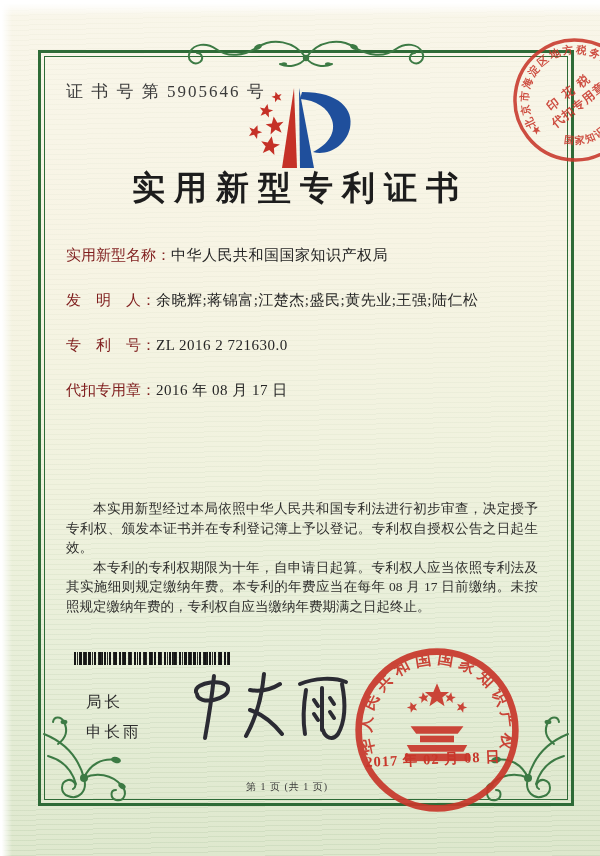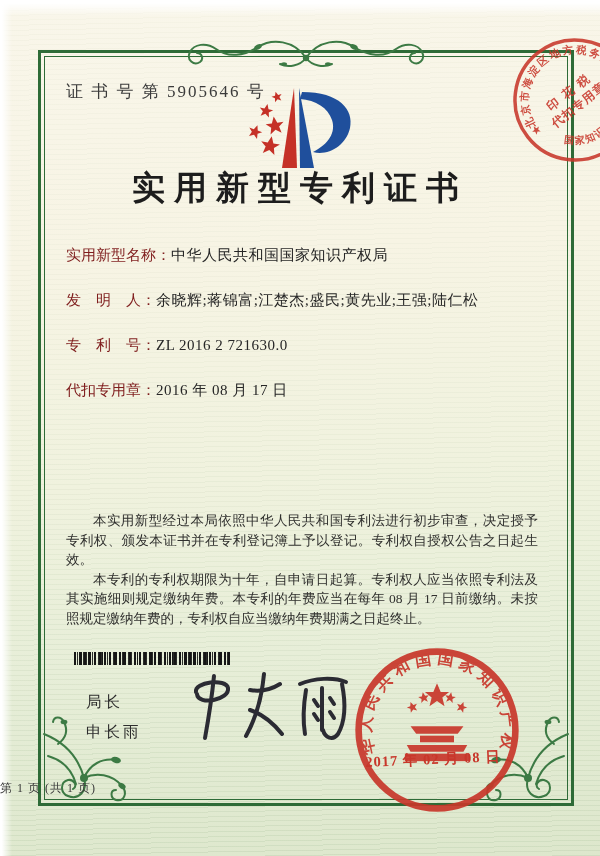--- a/index.html
+++ b/index.html
@@ -39,21 +39,21 @@
   .title{
     position:absolute;left:0;right:0;top:166px;text-align:center;
     font-size:33px;font-weight:700;letter-spacing:9px;color:#1d1d1d;
   }
   .fields{position:absolute;left:66px;top:244px;width:480px;}
   .field-row{line-height:22px;margin-bottom:23px;font-size:15px;white-space:nowrap;}
   .field-label{color:#7f1d1d;}
   .field-value{color:#262626;letter-spacing:0.5px;}
   .paragraphs{
     position:absolute;left:66px;right:62px;top:499px;
-    font-size:13.5px;line-height:19.6px;text-align:justify;color:#30302e;margin-top:12px;
+    font-size:13.5px;line-height:19.6px;text-align:justify;color:#30302e;
   }
   .paragraphs p{margin:0;text-indent:2em;}
   .barcode{
     position:absolute;left:74px;top:652px;width:156px;height:13px;
     background:
       repeating-linear-gradient(90deg,#161616 0 2px,transparent 2px 5px),
       repeating-linear-gradient(90deg,#161616 0 1px,transparent 1px 7px),
       repeating-linear-gradient(90deg,rgba(22,22,22,0.9) 0 1px,transparent 1px 3px);
   }
   .signer-title{position:absolute;left:86px;top:692px;font-size:15.5px;letter-spacing:3px;color:#2d2d2d;}
@@ -61,22 +61,22 @@
   .signature{position:absolute;left:188px;top:664px;}
   .seal{position:absolute;left:352px;top:645px;width:170px;height:170px;opacity:0.92;}
   .seal-date{
     position:absolute;left:348px;top:750px;width:170px;text-align:center;
     color:#c8372b;font-weight:700;font-size:14.5px;letter-spacing:1px;
     transform:rotate(-2.5deg);
   }
   .tax-stamp{position:absolute;left:505px;top:30px;width:140px;height:140px;
     transform:rotate(-38deg);opacity:0.88;}
   .footer{
-    position:absolute;left:0;right:26px;top:780px;
-    font-size:12px;color:#3a3a3a;letter-spacing:1px;
+    position:absolute;left:0;right:26px;top:780px;text-align:center;
+    font-size:10px;color:#3a3a3a;letter-spacing:1px;
   }
   .green-stroke{stroke:#3c7a44;fill:none;stroke-width:2;stroke-linecap:round;}
 </style>
 </head>
 <body>
 
 <div class="paper"></div>
 <div class="paper-lines"></div>
 <div class="scan-edge-top"></div>
 <div class="scan-edge-left"></div>

